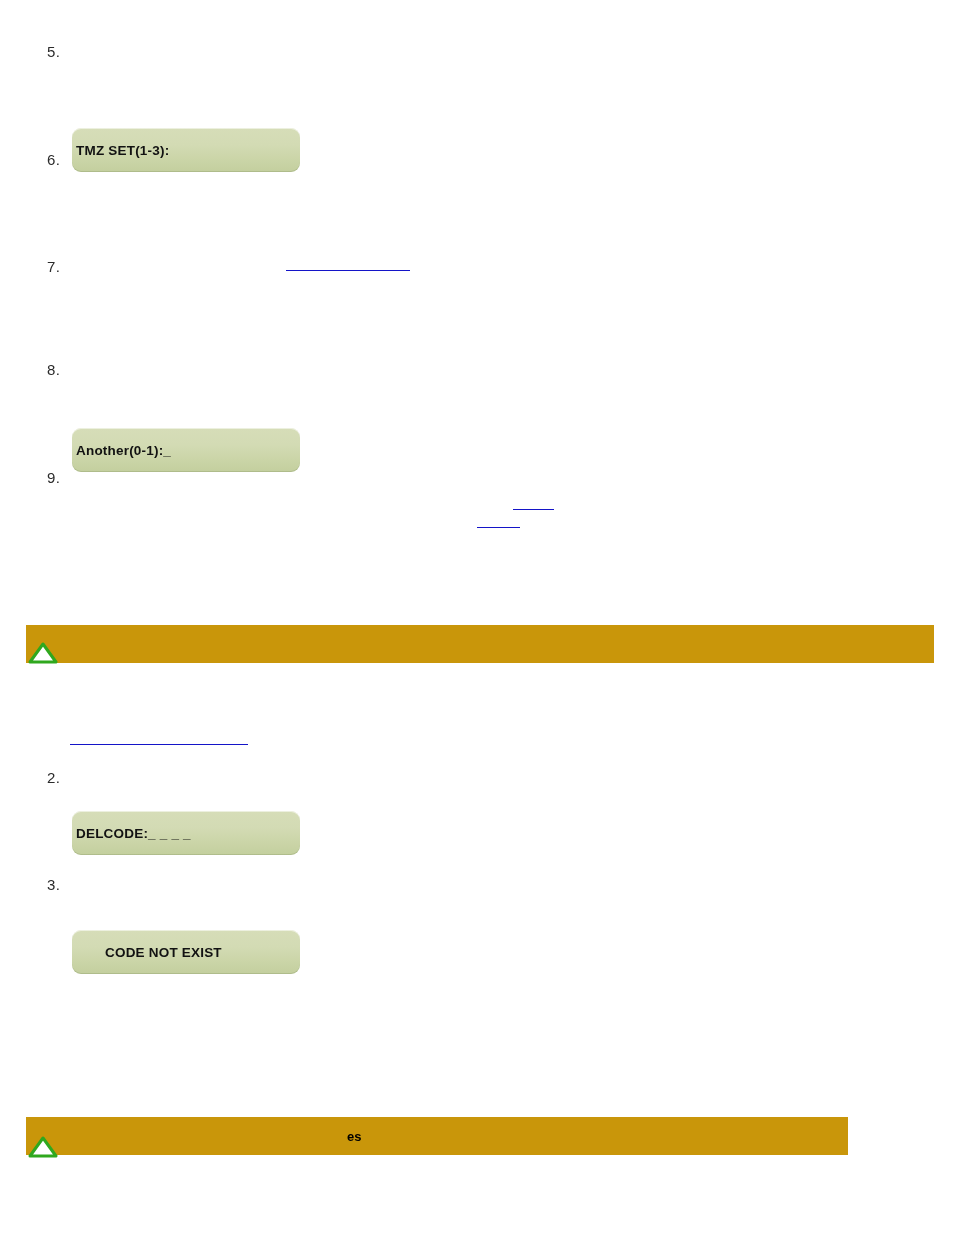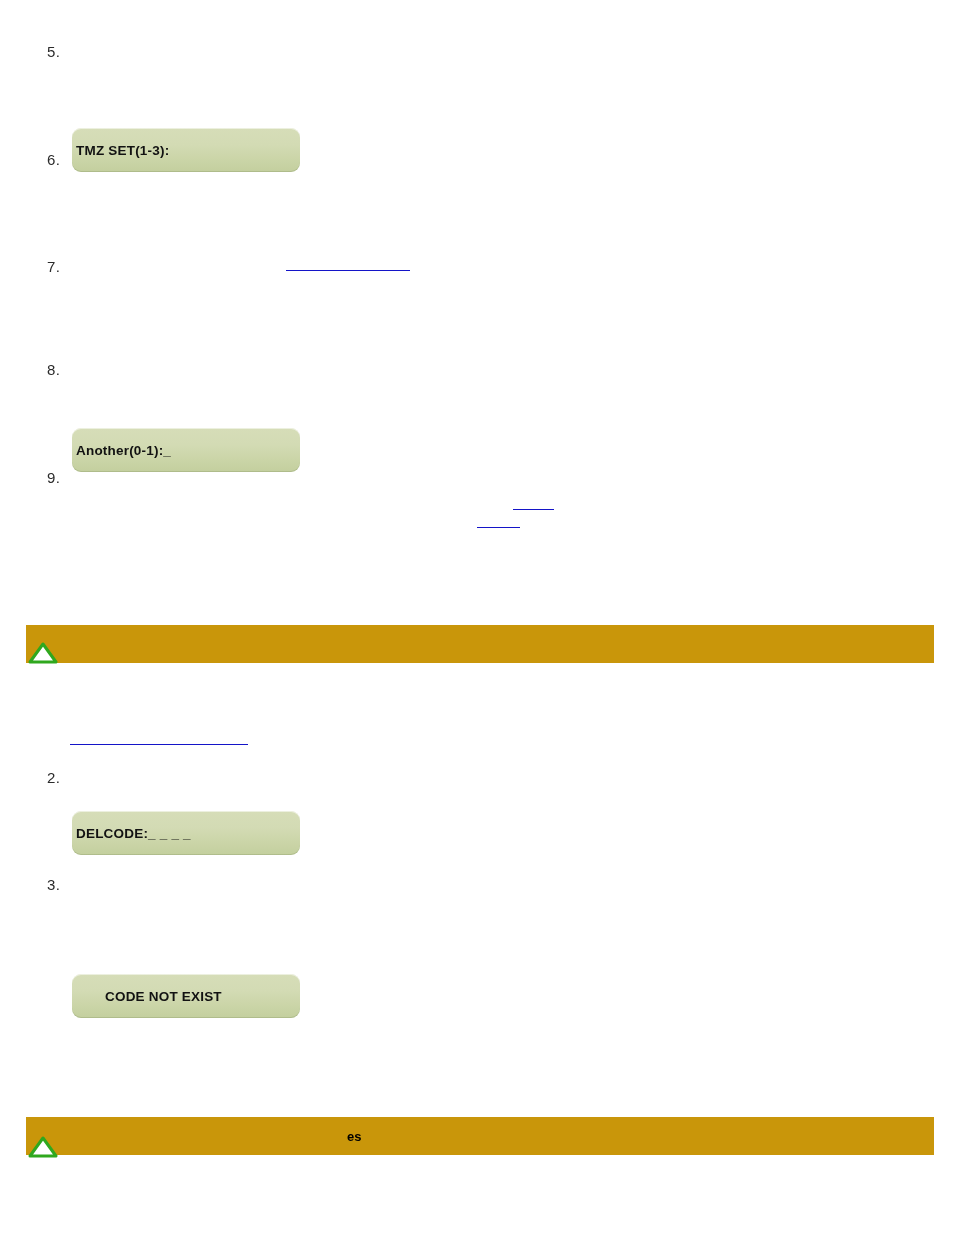--- a/index.html
+++ b/index.html
@@ -136,25 +136,25 @@
 
   <div class="list-marker" style="left:47px; top:770px;">2.</div>
 
   <div class="lcd" style="left:72px; top:811px;">
     <span class="lcd-text">DELCODE:_ _ _ _</span>
   </div>
 
   <div class="list-marker" style="left:47px; top:877px;">3.</div>
 
 
-  <div class="lcd" style="left:72px; top:974px;padding-left:33px;">
+  <div class="lcd" style="left:72px; top:930px;padding-left:33px;">
     <span class="lcd-text">CODE NOT EXIST</span>
   </div>
 
-  <div class="banner" style="left:26px; top:1117px; width:908px; height:38px;">
+  <div class="banner" style="left:26px; top:1117px; width:822px; height:38px;">
     <span class="banner-text" style="left:321px; top:13px;">es</span>
   </div>
 
   <div class="tri-marker" style="left:28px; top:1136px;">
     <svg width="30" height="22" viewBox="0 0 30 22">
       <polygon points="15,2 28,20 2,20" fill="#ffffff" stroke="#2fa81e" stroke-width="3" stroke-linejoin="round"></polygon>
     </svg>
   </div>
 
 </div>

